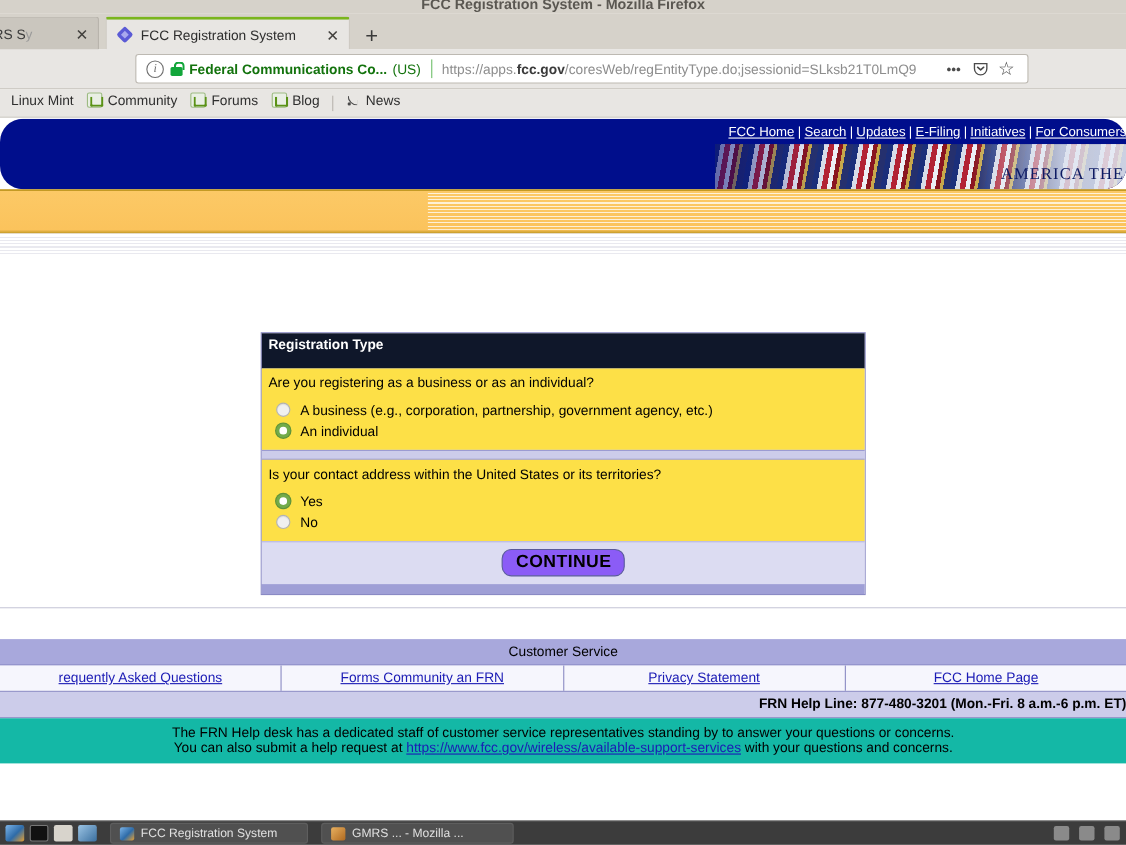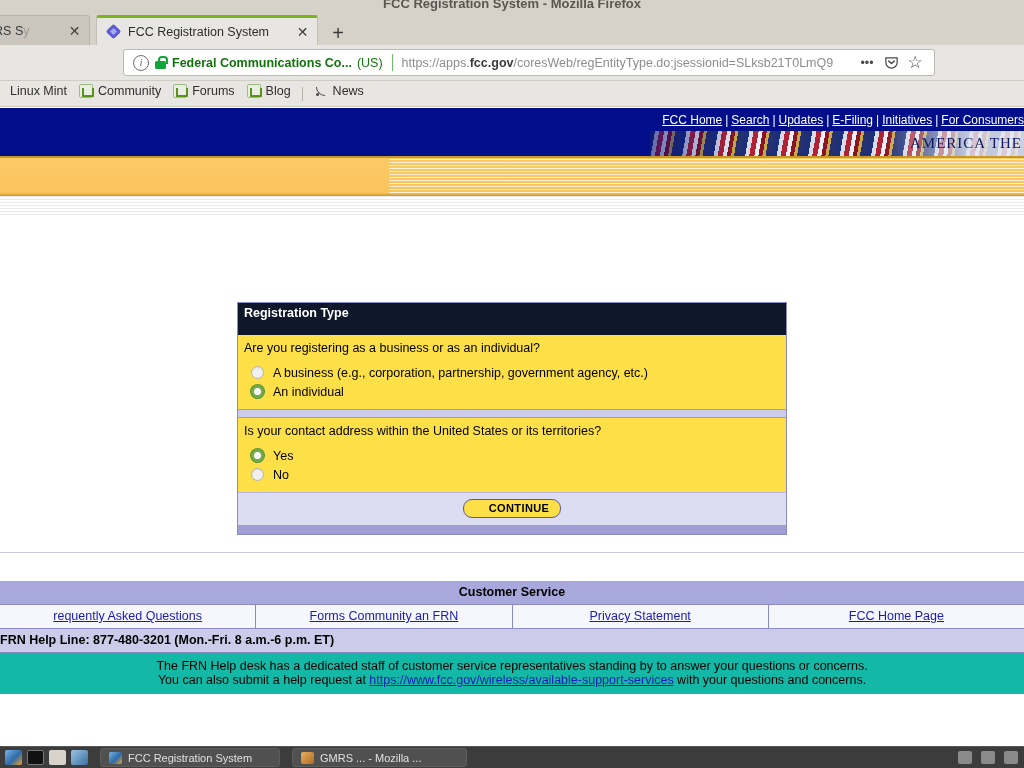--- a/index.html
+++ b/index.html
@@ -172,22 +172,23 @@
 
   
   #page {
     position: absolute; left: 0; top: 108px; width: 1024px; height: 638px;
     background: #ffffff;
     overflow: hidden;
     font-family: "Liberation Sans", sans-serif;
   }
 
   #fcc-banner {
-    position: relative; height: 48px; background: #000e8c;
-    overflow: hidden;
+    position: relative; height: 64px; background: #000e8c;
+    overflow: hidden;
+    border-radius: 21px;
   }
   #fcc-toplinks {
     position: absolute; right: 0; top: 5px;
     font-size: 12px; color: #ffffff; white-space: nowrap;
   }
   #fcc-toplinks a { color: #ffffff; text-decoration: underline; }
   #fcc-toplinks .sep { color: #ffffff; margin: 0 3px; }
   #flag-banner {
     position: absolute; right: -40px; top: 23px;
     width: 414px; height: 41px;
@@ -263,56 +264,56 @@
     box-shadow: 0 0 0 1px #5f9139;
   }
   .radio-label { font-size: 12.5px; }
   .reg-divider { height: 9px; background: #ccccea; border-top: 1px solid #9b9bd2; border-bottom: 1px solid #9b9bd2; }
   #reg-footer {
     background: #dcdcf2; padding: 6px 0 7px 0; text-align: center;
     border-top: 1px solid #b6b6e0;
   }
   #continue-button {
     display: inline-block;
-    background: #fde047;
+    background: #8b5cf6;
     border: 1px solid #5a5a9c;
     border-radius: 9px;
-    padding: 2px 11px 3px 25px;
-    font-size: 11px; font-weight: bold; letter-spacing: .4px;
+    padding: 2px 11px 3px 12px;
+    font-size: 16px; font-weight: bold; letter-spacing: .4px;
     color: #000000; cursor: pointer;
   }
   #reg-bottom-band { height: 9px; background: #9f9fd6; }
 
   #content-rule {
     position: absolute; left: 0; top: 444px; width: 1024px;
     border-top: 1px solid #c9c9d9;
   }
 
   
   #footer { position: absolute; left: 0; top: 473px; width: 1024px; }
   #footer-title {
     background: #a8a8dc; color: #000000;
-    font-size: 12.5px; font-weight: bold; text-align: center;
+    font-size: 12.5px; font-weight: normal; text-align: center;
     padding: 4px 0 5px 0;
     border-bottom: 1px solid #8a8ac4;
   }
   #footer-links {
     display: flex; background: #f6f6fd;
     border-bottom: 1px solid #8a8ac4;
   }
   .footer-link-cell {
     flex: 1; text-align: center; padding: 4px 0 5px 0;
     border-right: 1px solid #8a8ac4;
     font-size: 12.5px;
   }
   .footer-link-cell:last-child { border-right: none; }
   .footer-link-cell a { color: #1b1bb5; text-decoration: underline; }
   #footer-helpline {
     background: #ccccea; color: #000000;
-    font-size: 12.5px; font-weight: bold; text-align: left;
+    font-size: 12.5px; font-weight: bold; text-align: right;
     padding: 4px 0 5px 0;
     border-bottom: 1px solid #8a8ac4;
   }
   #footer-note {
     background: #14b8a6; text-align: center;
     font-size: 12.5px; line-height: 14px;
     padding: 6px 0 7px 0;
   }
   #footer-note a { color: #1b1bb5; text-decoration: underline; }
 

